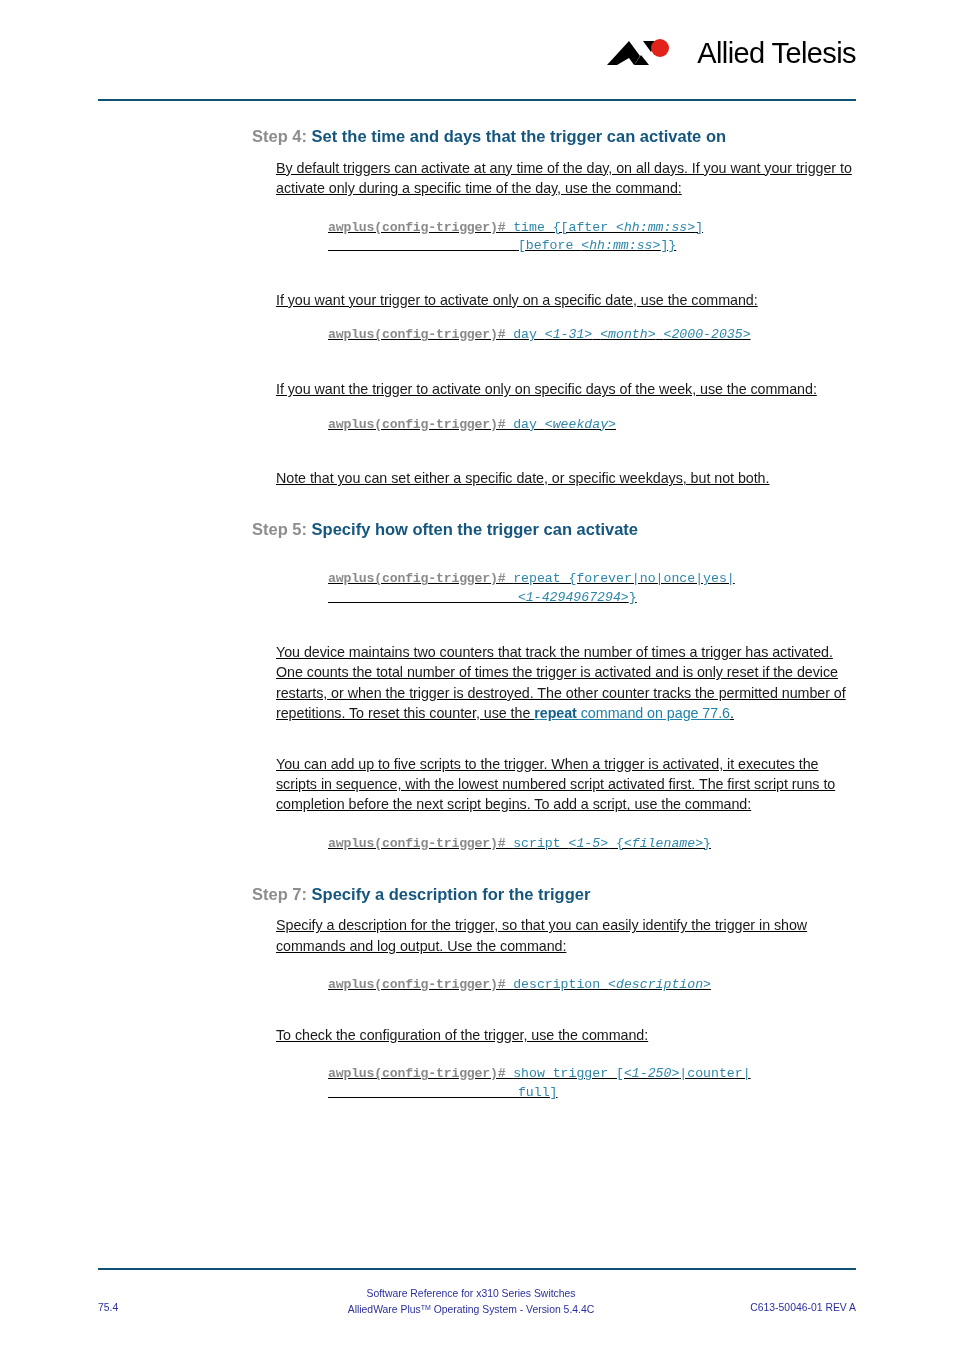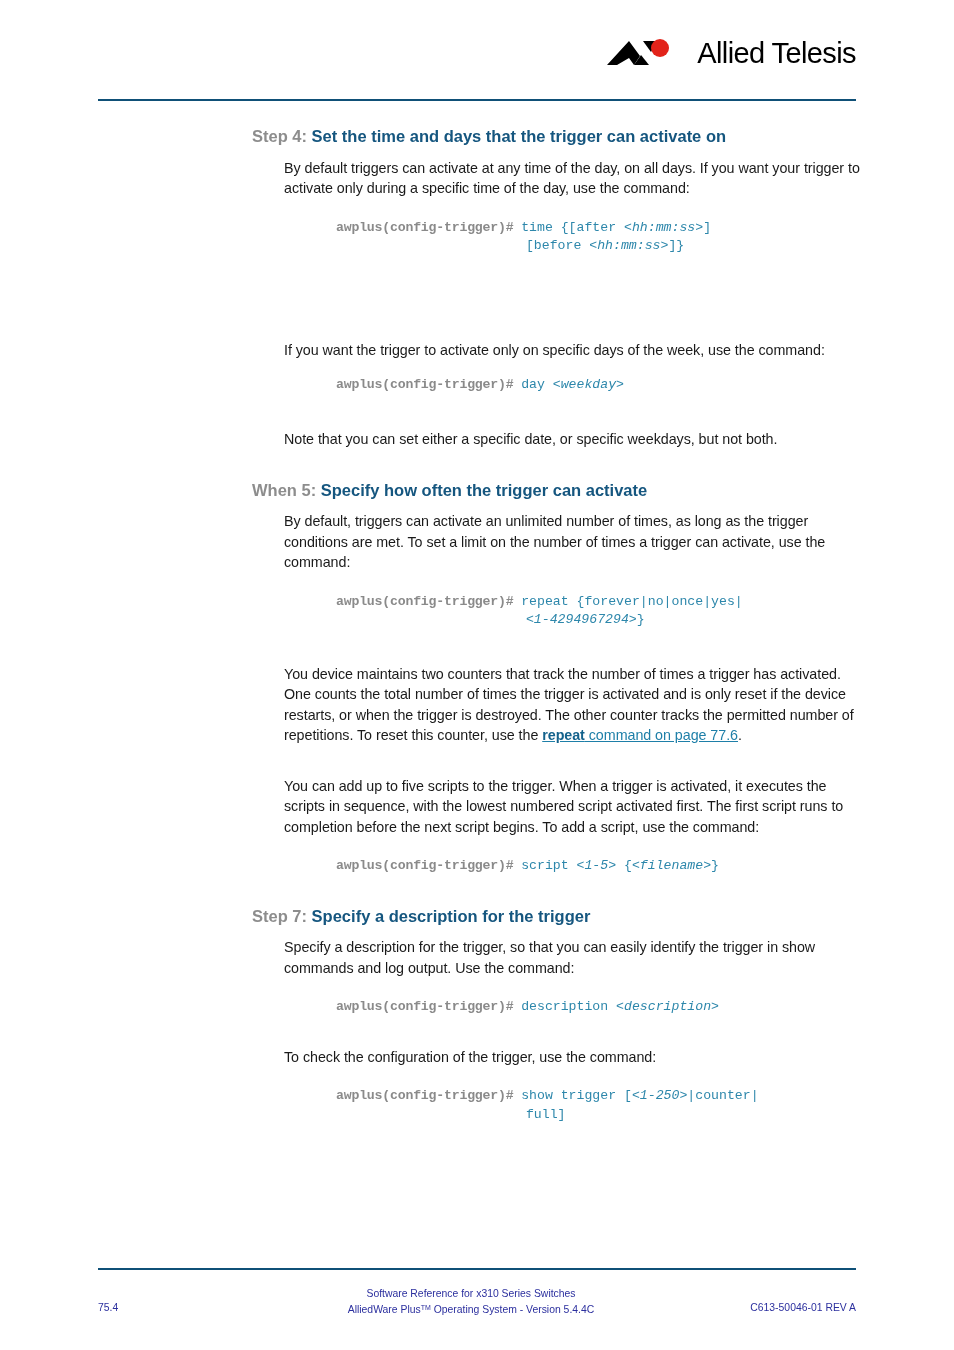--- a/index.html
+++ b/index.html
@@ -80,22 +80,23 @@
   .step-heading .step-num {
     color: #8d8d8d;
     font-weight: bold;
   }
   .step-heading .step-title {
     color: #15567f;
     font-weight: bold;
   }
 
   .body-block {
-    margin-left: 32px;
+    margin-left: 24px;
     width: 578px;
+    text-decoration: underline;
   }
   p.para {
     font-size: 14.3px;
     line-height: 1.43;
     color: #1a1a1a;
     margin: 0 0 0 0;
     letter-spacing: -0.05px;
   }
 
   .link {
@@ -191,39 +192,40 @@
   <div>
     <div class="step-heading">
       <span class="step-num">Step 4:</span>
       <span class="step-title">Set the time and days that the trigger can activate on</span>
     </div>
     <div class="body-block">
       <p class="para">By default triggers can activate at any time of the day, on all days. If you want your trigger to activate only during a specific time of the day, use the command:</p>
       <div class="sp-a"></div>
       <div class="cmd"><span class="prompt">awplus(config-trigger)# </span><span class="kw">time {[after </span><span class="var">&lt;hh:mm:ss&gt;</span><span class="kw">]</span><span class="cont"><span class="kw">                        </span><span class="kw">[before </span><span class="var">&lt;hh:mm:ss&gt;</span><span class="kw">]}</span></span></div>
       <div class="sp-e"></div>
+      <p class="para">If you want your trigger to activate only on a specific date, use the command:</p>
       <div class="sp-d"></div>
+      <div class="cmd"><span class="prompt">awplus(config-trigger)# </span><span class="kw">day </span><span class="var">&lt;1-31&gt;</span><span class="kw"> </span><span class="var">&lt;month&gt;</span><span class="kw"> </span><span class="var">&lt;2000-2035&gt;</span></div>
       <div class="sp-e"></div>
       <p class="para">If you want the trigger to activate only on specific days of the week, use the command:</p>
       <div class="sp-d"></div>
       <div class="cmd"><span class="prompt">awplus(config-trigger)# </span><span class="kw">day </span><span class="var">&lt;weekday&gt;</span></div>
       <div class="sp-e"></div>
       <p class="para">Note that you can set either a specific date, or specific weekdays, but not both.</p>
     </div>
   </div>
 
   <div class="sp-c"></div>
 
   <div>
     <div class="step-heading">
-      <span class="step-num">When 5:</span>
+      <span class="step-num">Step 5:</span>
       <span class="step-title">Specify how often the trigger can activate</span>
     </div>
     <div class="body-block">
-      <p class="para">By default, triggers can activate an unlimited number of times, as long as the trigger conditions are met. To set a limit on the number of times a trigger can activate, use the command:</p>
       <div class="sp-a"></div>
       <div class="cmd"><span class="prompt">awplus(config-trigger)# </span><span class="kw">repeat {forever|no|once|yes|</span><span class="cont"><span class="kw">                        </span><span class="var">&lt;1-4294967294&gt;</span><span class="kw">}</span></span></div>
       <div class="sp-e"></div>
       <p class="para"><span>You device maintains two counters that track the number of times a trigger has activated. One counts the total number of times the trigger is activated and is only reset if the device restarts, or when the trigger is destroyed. The other counter tracks the permitted number of repetitions. To reset this counter, use the </span><a class="link" href="#"><b>repeat</b><span> command on page 77.6</span></a><span>.</span></p>
     </div>
   </div>
 
   <div class="sp-c"></div>
 
   <div>

